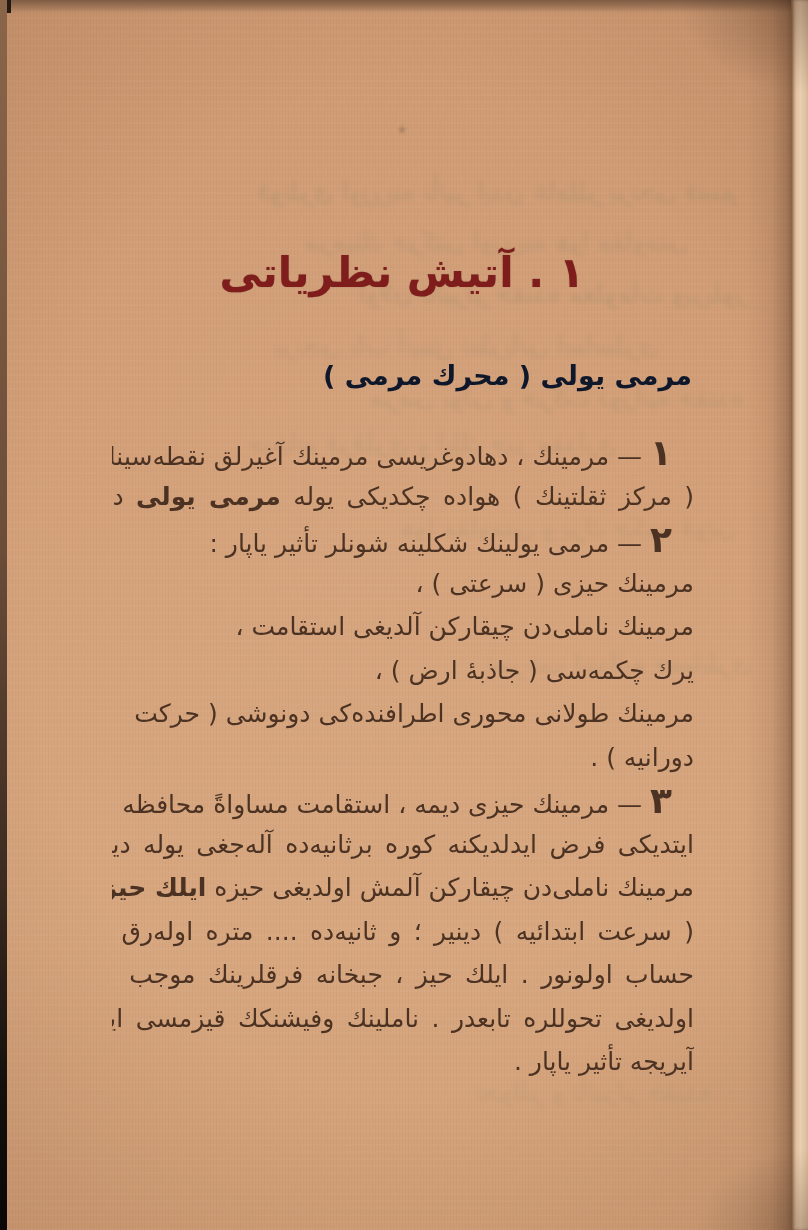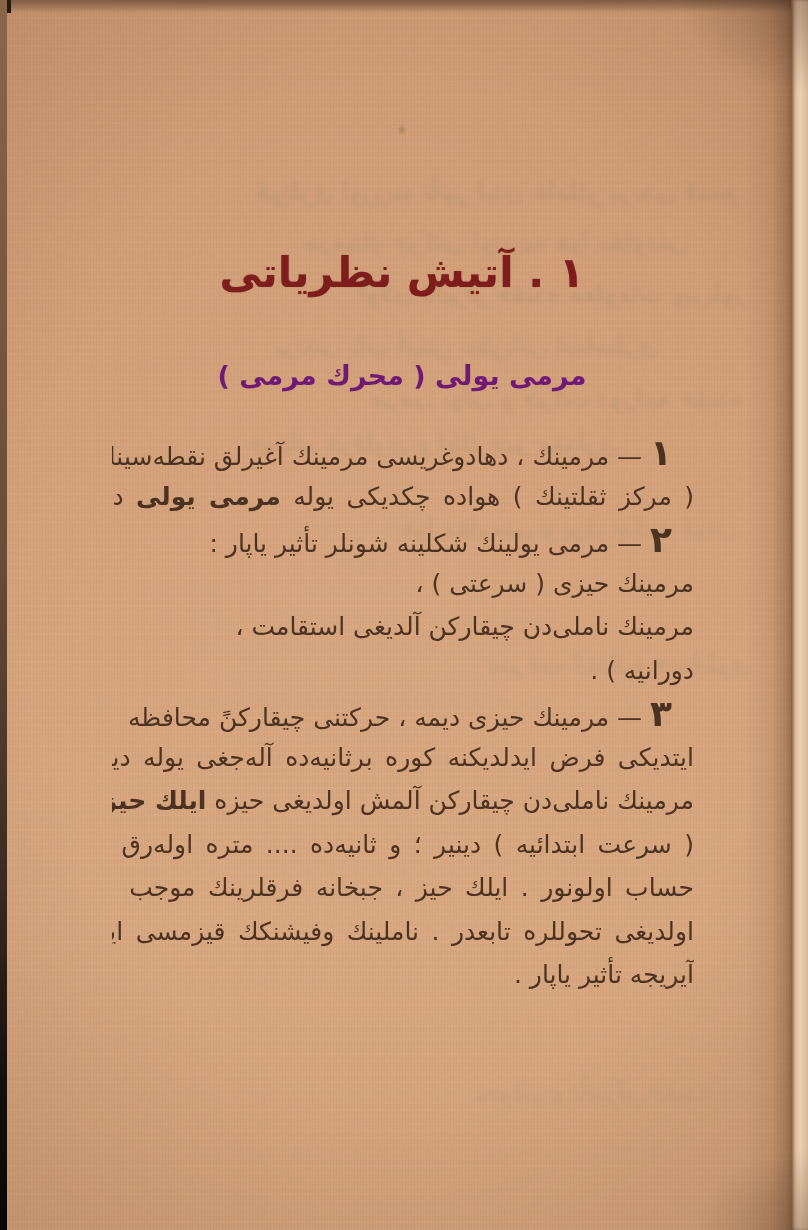--- a/index.html
+++ b/index.html
@@ -70,22 +70,22 @@
 
   
   .title{
     position:absolute;top:248px;left:112px;width:580px;z-index:2;
     direction:rtl;text-align:center;
     font-size:42px;font-weight:bold;color:#7f1d1d;
     text-shadow:0 0 1px rgba(73,48,31,0.4);
   }
   .subtitle{
     position:absolute;top:360px;left:112px;width:580px;z-index:2;
-    direction:rtl;text-align:center;
-    font-size:27px;font-weight:bold;color:#701a75;
+    direction:rtl;text-align:right;
+    font-size:27px;font-weight:bold;color:#0f172a;
   }
   .bodytext{
     position:absolute;top:431px;left:112px;width:582px;height:700px;z-index:2;
     direction:rtl;text-align:right;overflow:hidden;
     color:#4b3222;font-size:25px;line-height:43.5px;
   }
   .line{white-space:nowrap;height:43.5px;}
   .line.para{padding-right:22px;}
   .line .pnum{font-size:36px;font-weight:bold;letter-spacing:2px;}
   .line .b{font-weight:bold;}
@@ -130,24 +130,26 @@
     </div>
     <div class="line stretch">
       <span>( مركز ثقلتينك ) هواده چكديكى يوله </span><span class="b">مرمى يولى</span><span> دينير .</span>
     </div>
     <div class="line para">
       <span class="pnum">٢</span>
       <span>— مرمى يولينك شكلينه شونلر تأثير ياپار :</span>
     </div>
     <div class="line"><span>مرمينك حيزى ( سرعتى ) ،</span></div>
     <div class="line"><span>مرمينك ناملى‌دن چيقاركن آلديغى استقامت ،</span></div>
+    <div class="line"><span>يرك چكمه‌سى ( جاذبهٔ ارض ) ،</span></div>
+    <div class="line"><span>مرمينك طولانى محورى اطرافنده‌كى دونوشى ( حركت</span></div>
     <div class="line"><span>دورانيه ) .</span></div>
     <div class="line para">
       <span class="pnum">٣</span>
-      <span>— مرمينك حيزى ديمه ، حركتنى چيقاركنً محافظه</span>
+      <span>— مرمينك حيزى ديمه ، استقامت مساواةً محافظه</span>
     </div>
     <div class="line stretch"><span>ايتديكى فرض ايدلديكنه كوره برثانيه‌ده آله‌جغى يوله دينير ؛</span></div>
     <div class="line">
       <span>مرمينك ناملى‌دن چيقاركن آلمش اولديغى حيزه </span><span class="b">ايلك حيز</span>
     </div>
     <div class="line stretch"><span>( سرعت ابتدائيه ) دينير ؛ و ثانيه‌ده .... متره اوله‌رق</span></div>
     <div class="line stretch"><span>حساب اولونور . ايلك حيز ، جبخانه فرقلرينك موجب</span></div>
     <div class="line stretch"><span>اولديغى تحوللره تابعدر . ناملينك وفيشنكك قيزمسى ايلك حيزه</span></div>
     <div class="line"><span>آيريجه تأثير ياپار .</span></div>
   </div>

